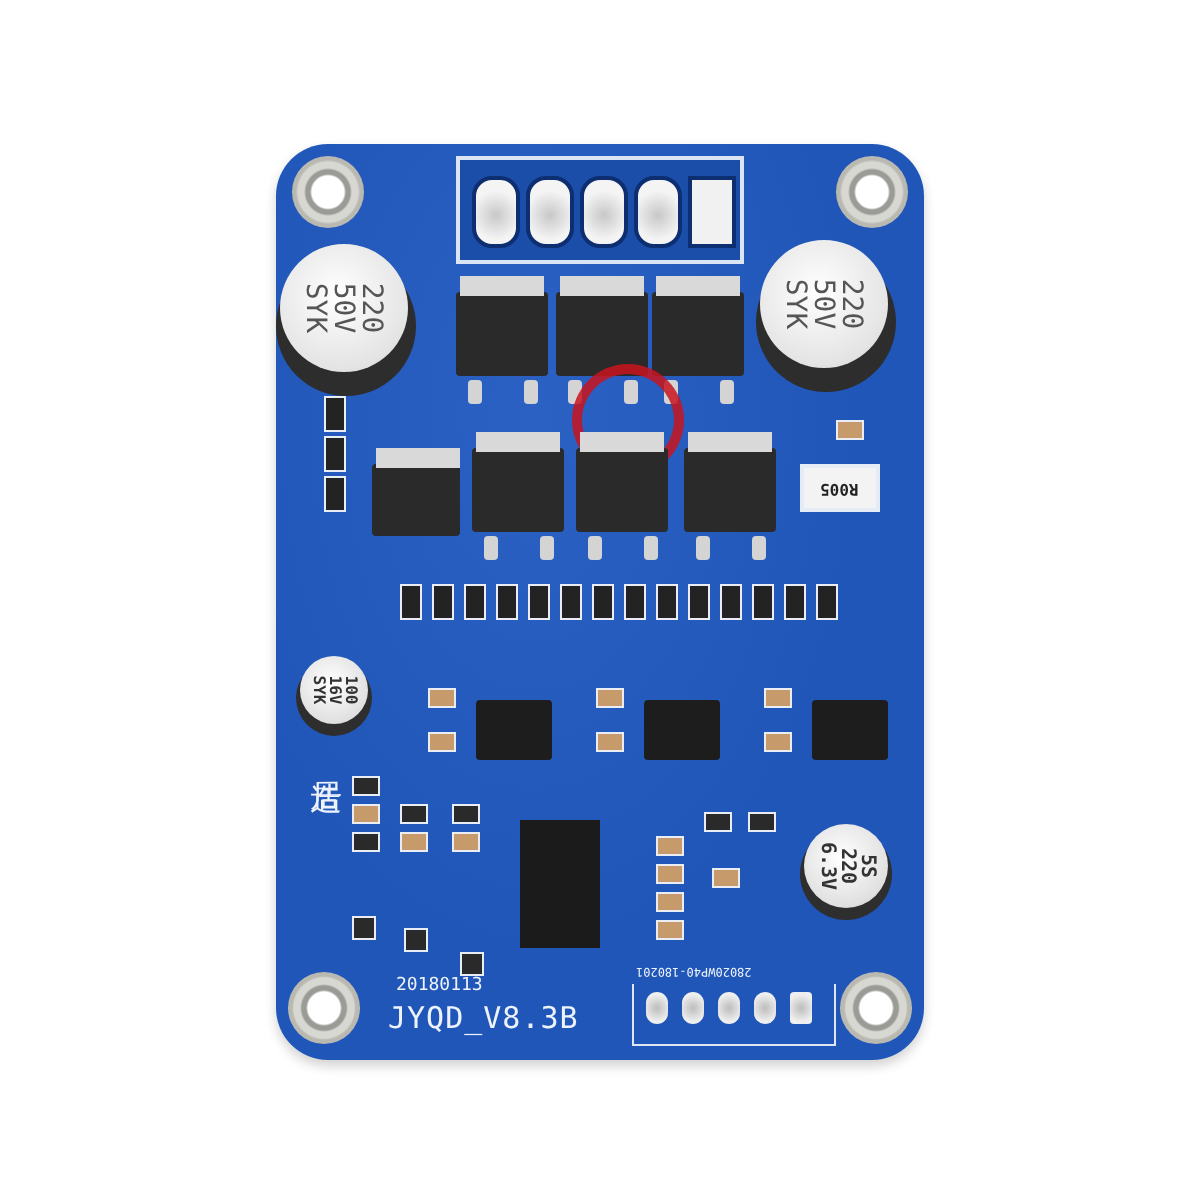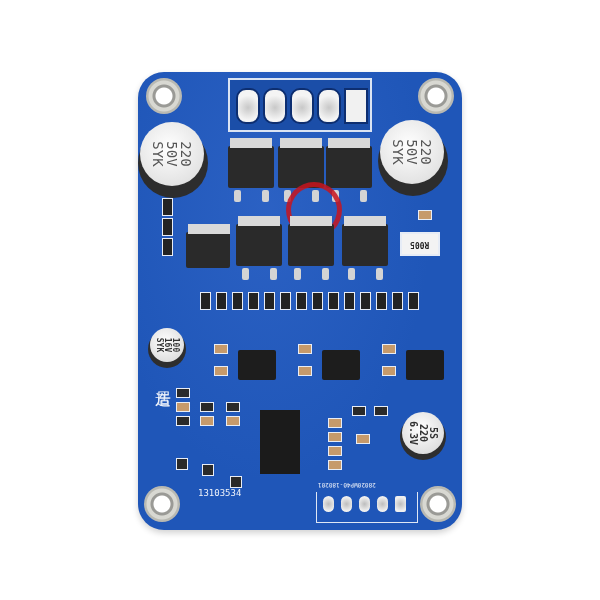--- a/index.html
+++ b/index.html
@@ -165,15 +165,16 @@
 
   <div class="label" style="left:180px;top:410px;font-size:6px;transform:rotate(180deg);">28020WP40-180201</div>
   <div class="header-pins">
     <div class="hpin" style="left:6px;"></div>
     <div class="hpin" style="left:24px;"></div>
     <div class="hpin" style="left:42px;"></div>
     <div class="hpin" style="left:60px;"></div>
     <div class="hpin" style="left:78px;border-radius:2px;"></div>
   </div>
 
-  <div class="label" style="left:60px;top:416px;font-size:9px;">13103534</div>
+  <div class="label" style="left:60px;top:416px;font-size:9px;">20180113</div>
+  <div class="label" style="left:56px;top:428px;font-size:15px;letter-spacing:0.5px;">JYQD_V8.3B</div>
 
 </div>
 
 </body></html>

